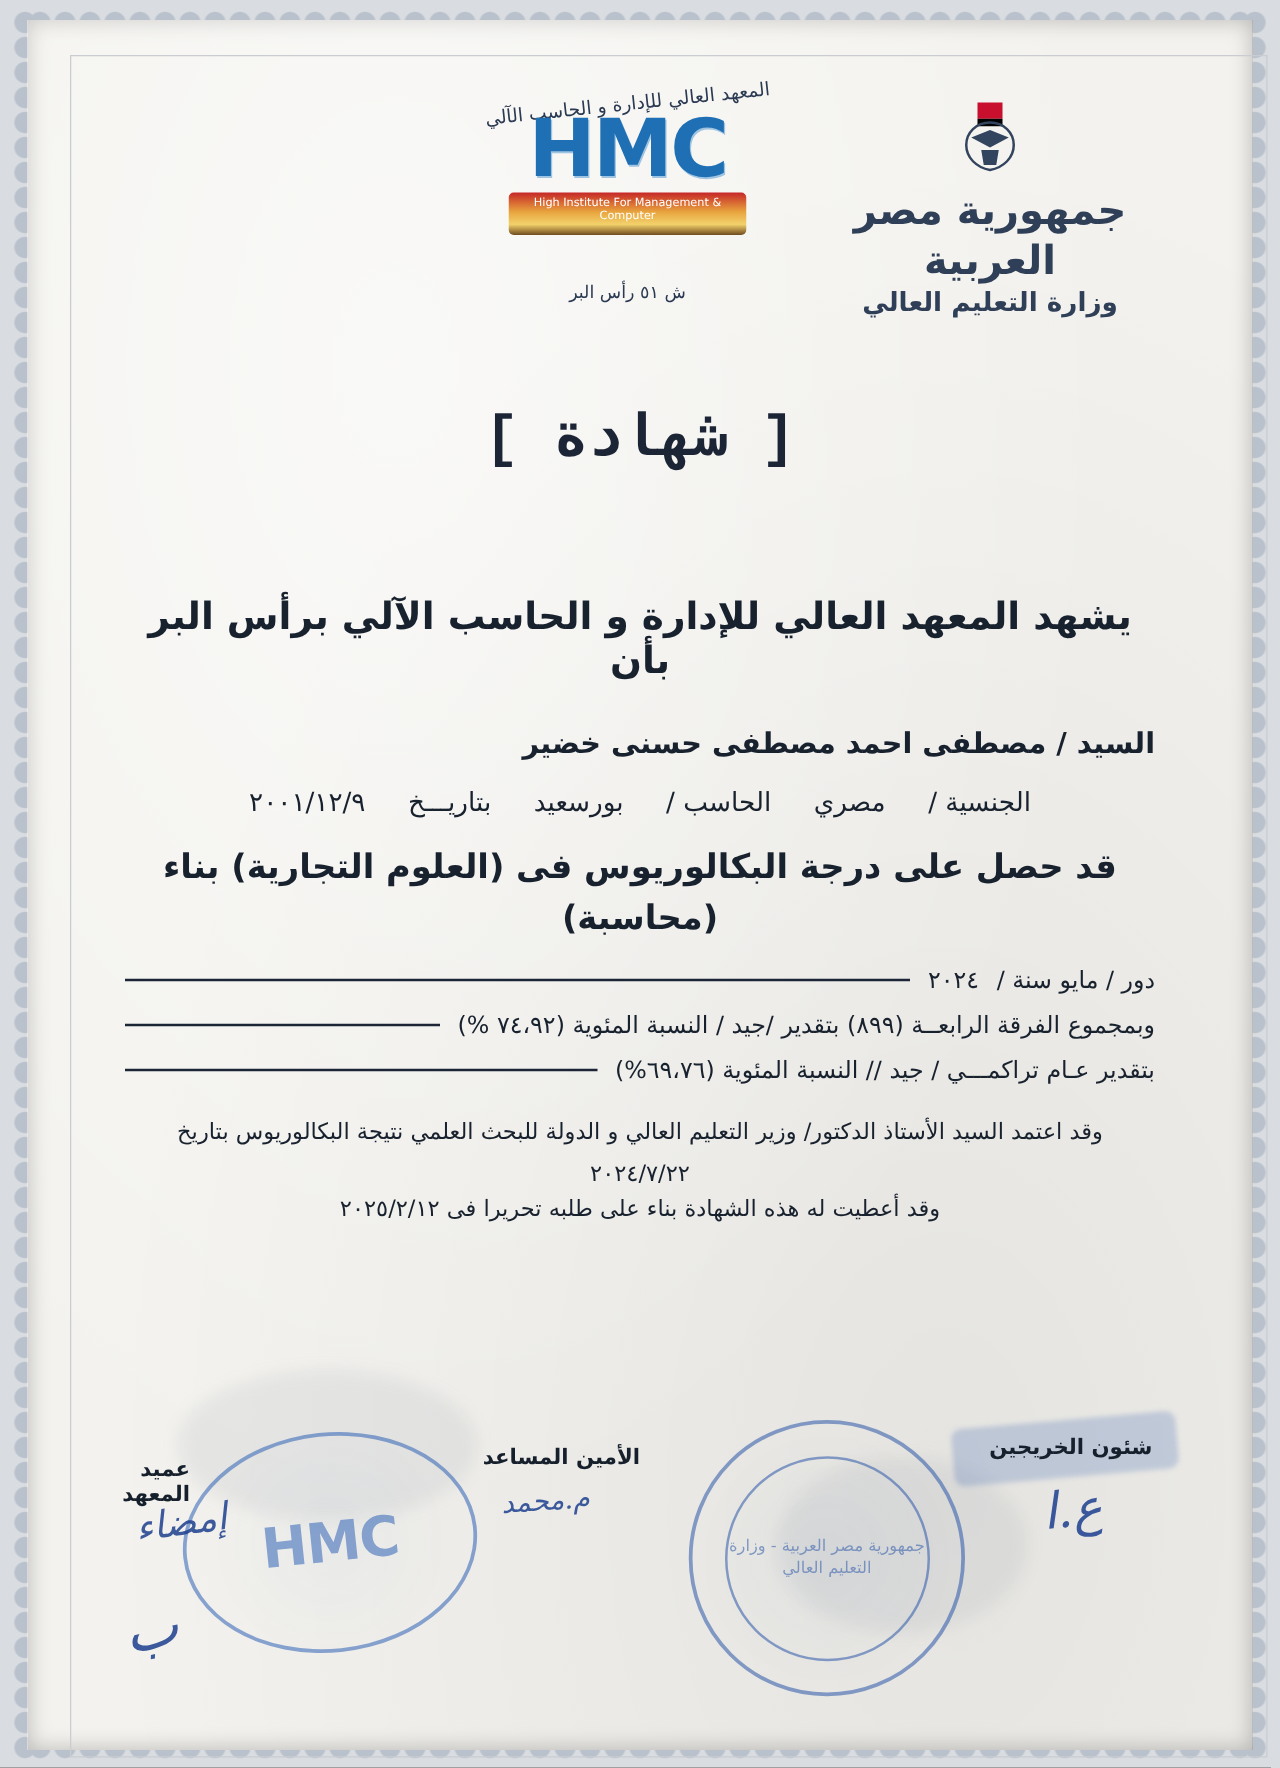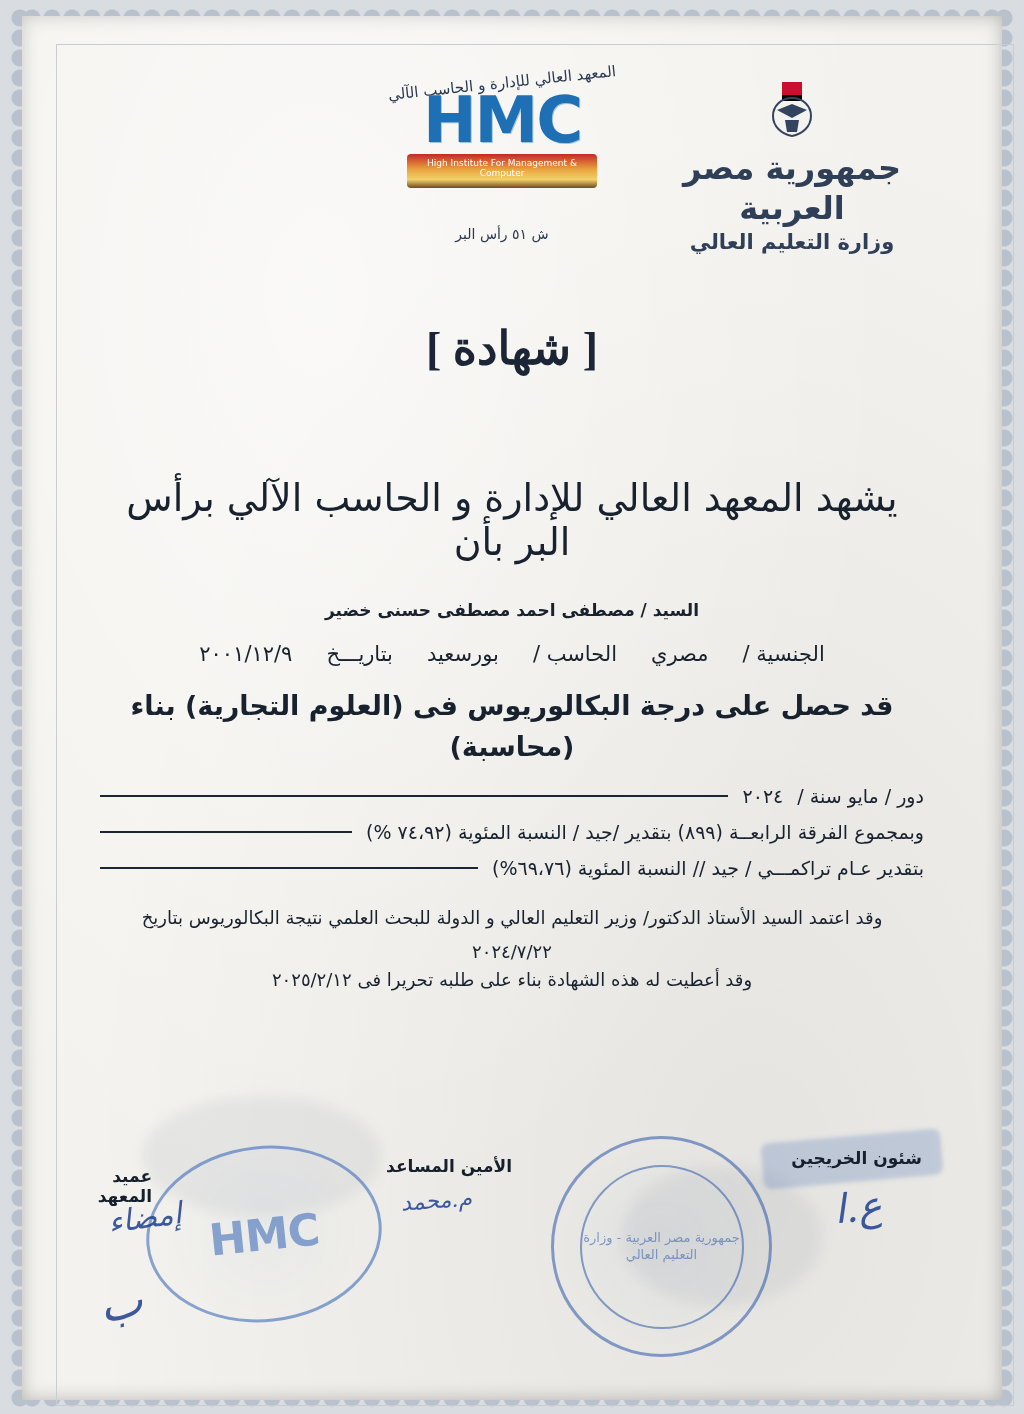--- a/index.html
+++ b/index.html
@@ -157,42 +157,42 @@
     font-family: "DejaVu Sans", sans-serif;
   }
 
   
   .cert-title {
     position: absolute;
     top: 305px;
     left: 0;
     right: 0;
     text-align: center;
-    font-family: Liberation Serif, serif;
+    font-family: Liberation Mono, monospace;
     font-size: 46px;
     font-weight: bold;
     color: #1b2535;
     letter-spacing: 1px;
   }
 
   
   .body-block {
     position: absolute;
     top: 460px;
     left: 78px;
     right: 78px;
     color: #18212e;
     font-family: "DejaVu Sans", sans-serif;
   }
   .line {
     margin-bottom: 18px;
     text-align: center;
   }
-  .l-intro { font-size: 38px; font-weight: normal; letter-spacing: 0px; }
-  .l-name  { font-size: 17px; font-weight: bold; margin-top: 36px; }
+  .l-intro { font-size: 30px; font-weight: bold; letter-spacing: 0px; }
+  .l-name  { font-size: 23px; font-weight: bold; margin-top: 36px; text-align: right; }
   .l-info {
     display: flex;
     justify-content: center;
     gap: 34px;
     font-size: 21px;
     margin-top: 22px;
     align-items: baseline;
     flex-wrap: nowrap;
   }
   .l-degree { font-size: 27px; font-weight: bold; margin-top: 20px; line-height: 1.5; }

